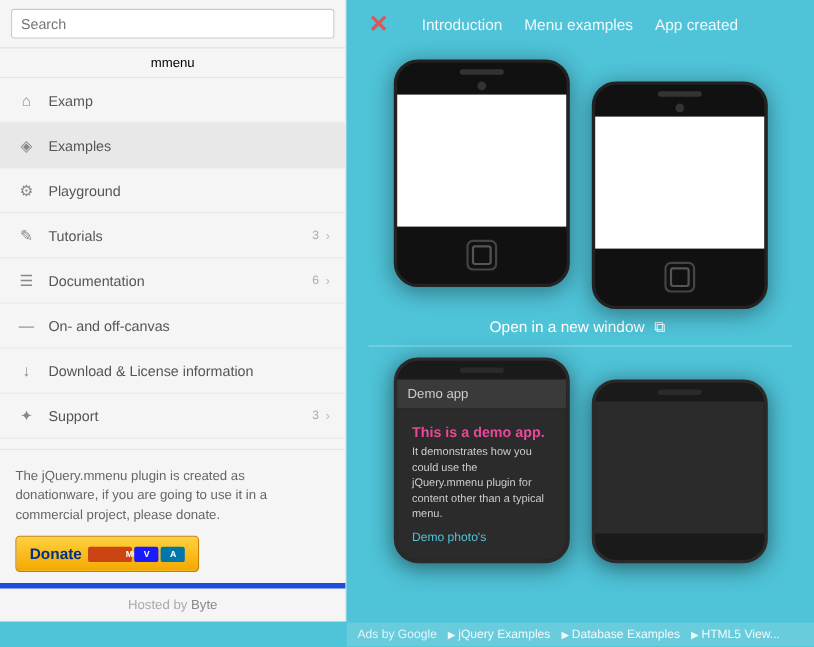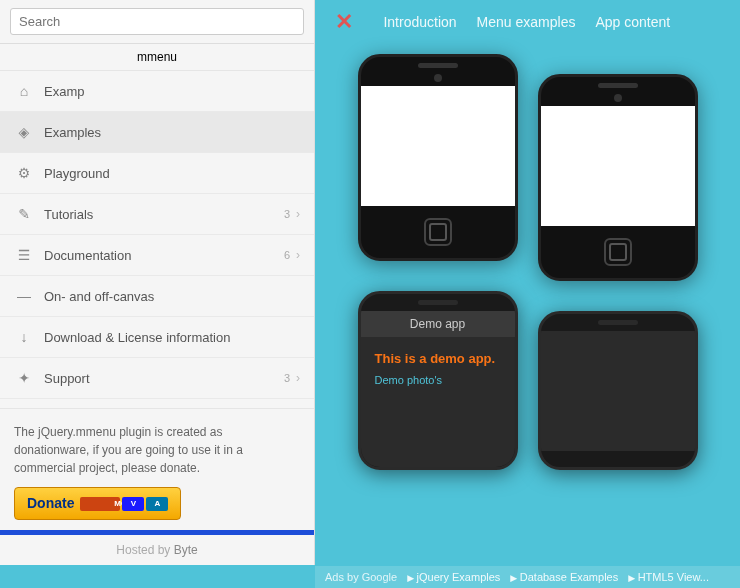--- a/index.html
+++ b/index.html
@@ -248,36 +248,35 @@
 
     .phone-screen-dark {
       background: #2b2b2b;
       padding: 14px;
       min-height: 130px;
     }
 
     .demo-app-title {
       font-size: 13px;
       font-weight: bold;
-      color: #f97316;
+      color: #ec4899;
       margin-bottom: 5px;
     }
 
     .demo-app-text {
       font-size: 10px;
       color: #ccc;
       line-height: 1.4;
     }
 
     .demo-header {
       background: #3a3a3a;
       padding: 6px 10px;
       font-size: 12px;
       color: #ccc;
-      text-align: center;
     }
 
     .view-photos-link {
       color: #4fc3d8;
       font-size: 11px;
       margin-top: 8px;
       cursor: pointer;
     }
 
     
@@ -378,21 +377,21 @@
     <a>Byte</a>
   </div>
 </div>
 
 <div id="main-content">
 
   <div id="top-nav">
     <span id="close-btn">✕</span>
     <a class="top-nav-link">Introduction</a>
     <a class="top-nav-link">Menu examples</a>
-    <a class="top-nav-link">App content</a>
+    <a class="top-nav-link">App created</a>
   </div>
 
   <div id="phones-area">
     <div class="phone-mockup">
       <div class="phone-speaker"></div>
       <div class="phone-camera"></div>
       <div class="phone-screen" style="height:110px;"></div>
       <div style="display:flex;justify-content:center;padding:6px 0;">
         <div class="phone-home-btn">
           <div class="phone-home-btn-inner"></div>
@@ -404,27 +403,32 @@
       <div class="phone-camera"></div>
       <div class="phone-screen" style="height:110px;"></div>
       <div style="display:flex;justify-content:center;padding:6px 0;">
         <div class="phone-home-btn">
           <div class="phone-home-btn-inner"></div>
         </div>
       </div>
     </div>
   </div>
 
+  <div id="open-link">
+    <span>Open in a new window</span>
+    <span>⧉</span>
+  </div>
 
   <div id="phones-row2">
     <div class="phone-mockup-dark">
       <div class="phone-speaker" style="background:#2a2a2a;"></div>
       <div class="demo-header">Demo app</div>
       <div class="phone-screen-dark">
         <div class="demo-app-title">This is a demo app.</div>
+        <div class="demo-app-text">It demonstrates how you could use the jQuery.mmenu plugin for content other than a typical menu.</div>
         <div class="view-photos-link">Demo photo's</div>
       </div>
     </div>
     <div class="phone-mockup-dark" style="margin-top:20px;">
       <div class="phone-speaker" style="background:#2a2a2a;"></div>
       <div class="phone-screen-dark" style="min-height:120px;"></div>
     </div>
   </div>
 
   <div id="bottom-bar">

